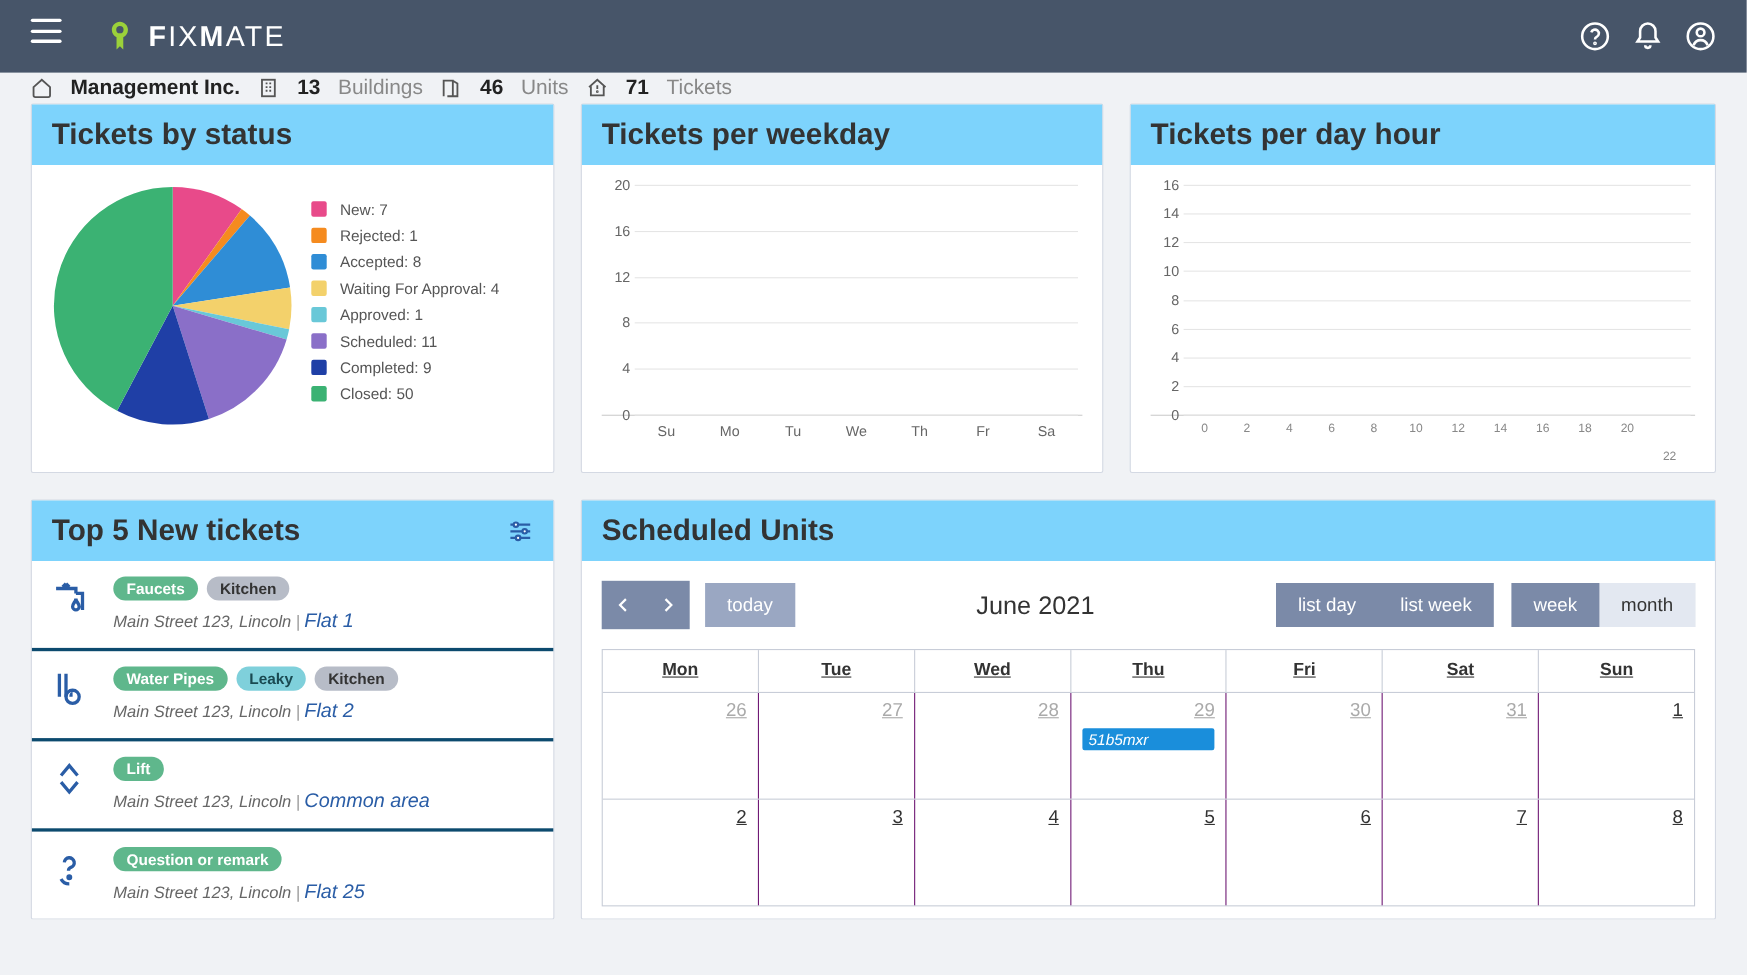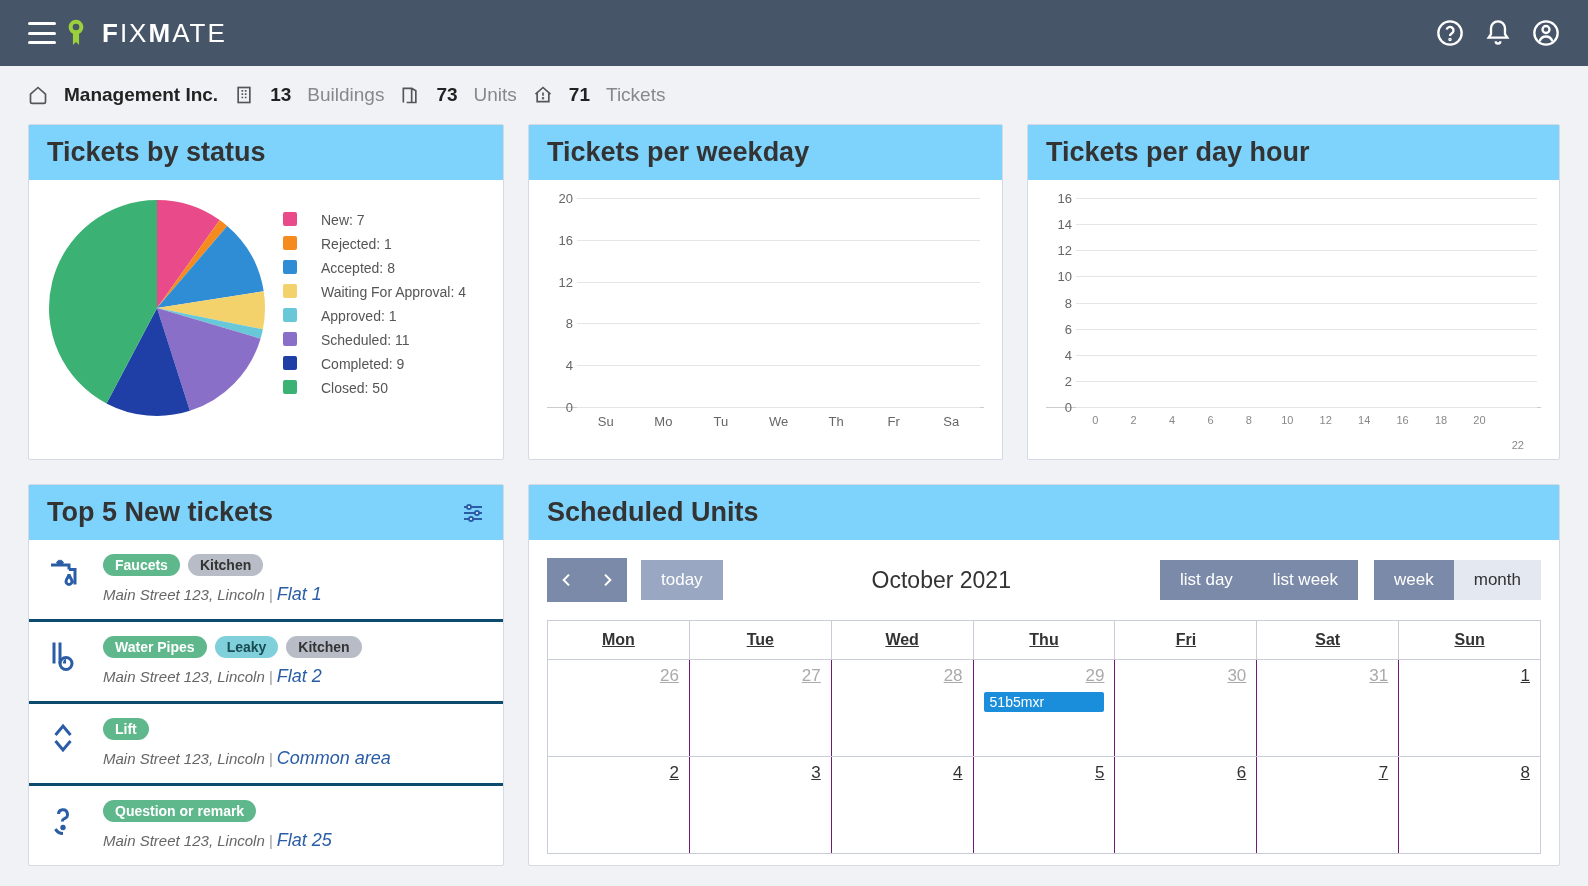--- a/index.html
+++ b/index.html
@@ -1,40 +1,40 @@
 <!DOCTYPE html>
 <html><head>
 <meta charset="utf-8">
 <style>
 * { box-sizing: border-box; margin: 0; padding: 0; }
 body { font-family: 'Segoe UI', Arial, sans-serif; background: #f0f2f5; width: 1588px; }
 .topbar { background: #475569; height: 66px; display: flex; align-items: center; padding: 0 28px; justify-content: space-between; }
-.topbar-left { display: flex; align-items: center; gap: 4px; }
+.topbar-left { display: flex; gap: 37px; }
 .topbar-right { display: flex; align-items: center; gap: 20px; }
 .hamburger { width: 28px; height: 22px; display: flex; flex-direction: column; justify-content: space-between; cursor: pointer; }
 .hamburger span { display: block; height: 3px; background: #fff; border-radius: 2px; }
 .logo { display: flex; align-items: center; gap: 10px; }
 .logo-text { color: #fff; font-size: 26px; letter-spacing: 2px; font-weight: 400; }
 .logo-text b { font-weight: 600; }
 .top-icon { width: 28px; height: 28px; color: #fff; cursor: pointer; }
 
-.breadcrumb { display: flex; align-items: center; gap: 16px; padding: 18px 28px; font-size: 19px; color: #333; }
+.breadcrumb { display: flex; align-items: center; gap: 16px; padding: 3px 28px; font-size: 19px; color: #333; }
 .breadcrumb .label { color: #888; }
 .breadcrumb .num { font-weight: 700; color: #222; }
 .breadcrumb .company { font-weight: 700; color: #222; }
 .breadcrumb svg { width: 20px; height: 20px; color: #555; }
 
 .grid { display: grid; grid-template-columns: 476px 475px 1fr; gap: 24px; padding: 0 28px; }
 .card { background: #fff; border: 1px solid #d4d9e3; border-radius: 2px; }
 .card-header { background: #7dd3fc; padding: 12px 18px; font-size: 27px; font-weight: 700; color: #333; display: flex; justify-content: space-between; align-items: center; }
 
 .pie-wrap { display: flex; padding: 18px; gap: 16px; align-items: center; }
 .pie-svg { width: 220px; height: 220px; flex-shrink: 0; }
 .legend { font-size: 14px; color: #555; }
-.legend-item { display: flex; align-items: flex-start; gap: 24px; margin-bottom: 8px; }
+.legend-item { display: flex; align-items: center; gap: 12px; margin-bottom: 8px; }
 .legend-sw { width: 14px; height: 14px; border-radius: 2px; }
 
 .bar-chart { padding: 18px 18px 8px; }
 .bar-area { position: relative; height: 210px; border-bottom: 1px solid #ccc; }
 .grid-line { position: absolute; left: 30px; right: 4px; border-top: 1px solid #e5e5e5; }
 .y-lbl { position: absolute; left: 0; width: 26px; text-align: right; font-size: 13px; color: #666; transform: translateY(-50%); }
 .bars { position: absolute; left: 30px; right: 4px; bottom: 0; top: 0; display: flex; align-items: flex-end; }
 .bar-col { flex: 1; display: flex; justify-content: center; }
 .bar { width: 62%; background: #87c3d1; }
 .bar-h .bar { width: 62%; }
@@ -74,21 +74,21 @@
 .cal { border: 1px solid #c8cdd8; }
 .cal-head { display: flex; }
 .cal-head-cell { flex: 1; text-align: center; padding: 10px 0; border-right: 1px solid #c8cdd8; font-weight: 700; color: #333; text-decoration: underline; }
 .cal-head-cell:last-child { border-right: none; }
 .cal-row { display: flex; border-top: 1px solid #c8cdd8; }
 .cal-cell { flex: 1; height: 96px; border-right: 1px solid #701a75; position: relative; padding: 6px 10px; }
 .cal-cell:last-child { border-right: none; }
 .cal-date { position: absolute; top: 6px; right: 10px; font-size: 17px; text-decoration: underline; }
 .cal-date.muted { color: #aaa; }
 .cal-date.cur { color: #333; }
-.cal-event { background: #1a8edb; color: #fff; font-size: 14px; padding: 2px 6px; margin-top: 26px; border-radius: 2px; cursor: pointer; }
+.cal-event { background: #1a8edb; color: #fff; font-size: 14px; padding: 2px 6px; margin-top: 26px; border-radius: 2px; cursor: pointer; font-style: italic; }
 </style>
 </head>
 <body>
 
 <div class="topbar">
   <div class="topbar-left">
     <div class="hamburger">
       <span></span>
         <span></span>
         <span></span>
@@ -126,21 +126,21 @@
   <span class="company">Management Inc.</span>
   <svg viewBox="0 0 24 24" fill="none" stroke="currentColor" stroke-width="2">
       <rect x="5" y="3" width="14" height="18"></rect>
       <path d="M9 7h2M13 7h2M9 11h2M13 11h2M9 15h2M13 15h2"></path>
     </svg>
   <span class="num">13</span>
   <span class="label">Buildings</span>
   <svg viewBox="0 0 24 24" fill="none" stroke="currentColor" stroke-width="2">
       <path d="M4 21V4h10v17M8 21h12M14 4l5 3v14"></path>
     </svg>
-  <span class="num">73</span>
+  <span class="num">46</span>
   <span class="label">Units</span>
   <svg viewBox="0 0 24 24" fill="none" stroke="currentColor" stroke-width="2">
       <path d="M3 11l9-8 9 8M5 10v10h14V10"></path>
       <path d="M12 9v4"></path>
       <circle cx="12" cy="16" r=".5" fill="currentColor"></circle>
     </svg>
   <span class="num">71</span>
   <span class="label">Tickets</span>
 </div>
 
@@ -443,21 +443,21 @@
                 </svg>
             </div>
             <div class="nav-arrow">
               <svg width="16" height="16" viewBox="0 0 24 24" fill="none" stroke="currentColor" stroke-width="3">
                   <path d="M9 4l8 8-8 8"></path>
                 </svg>
             </div>
           </div>
           <div class="btn-today">today</div>
         </div>
-        <div class="sched-title">October 2021</div>
+        <div class="sched-title">June 2021</div>
         <div class="sched-views">
           <div class="view-group">
             <div class="view-btn">list day</div>
             <div class="view-btn">list week</div>
           </div>
           <div class="view-group">
             <div class="view-btn">week</div>
             <div class="view-btn alt">month</div>
           </div>
         </div>

